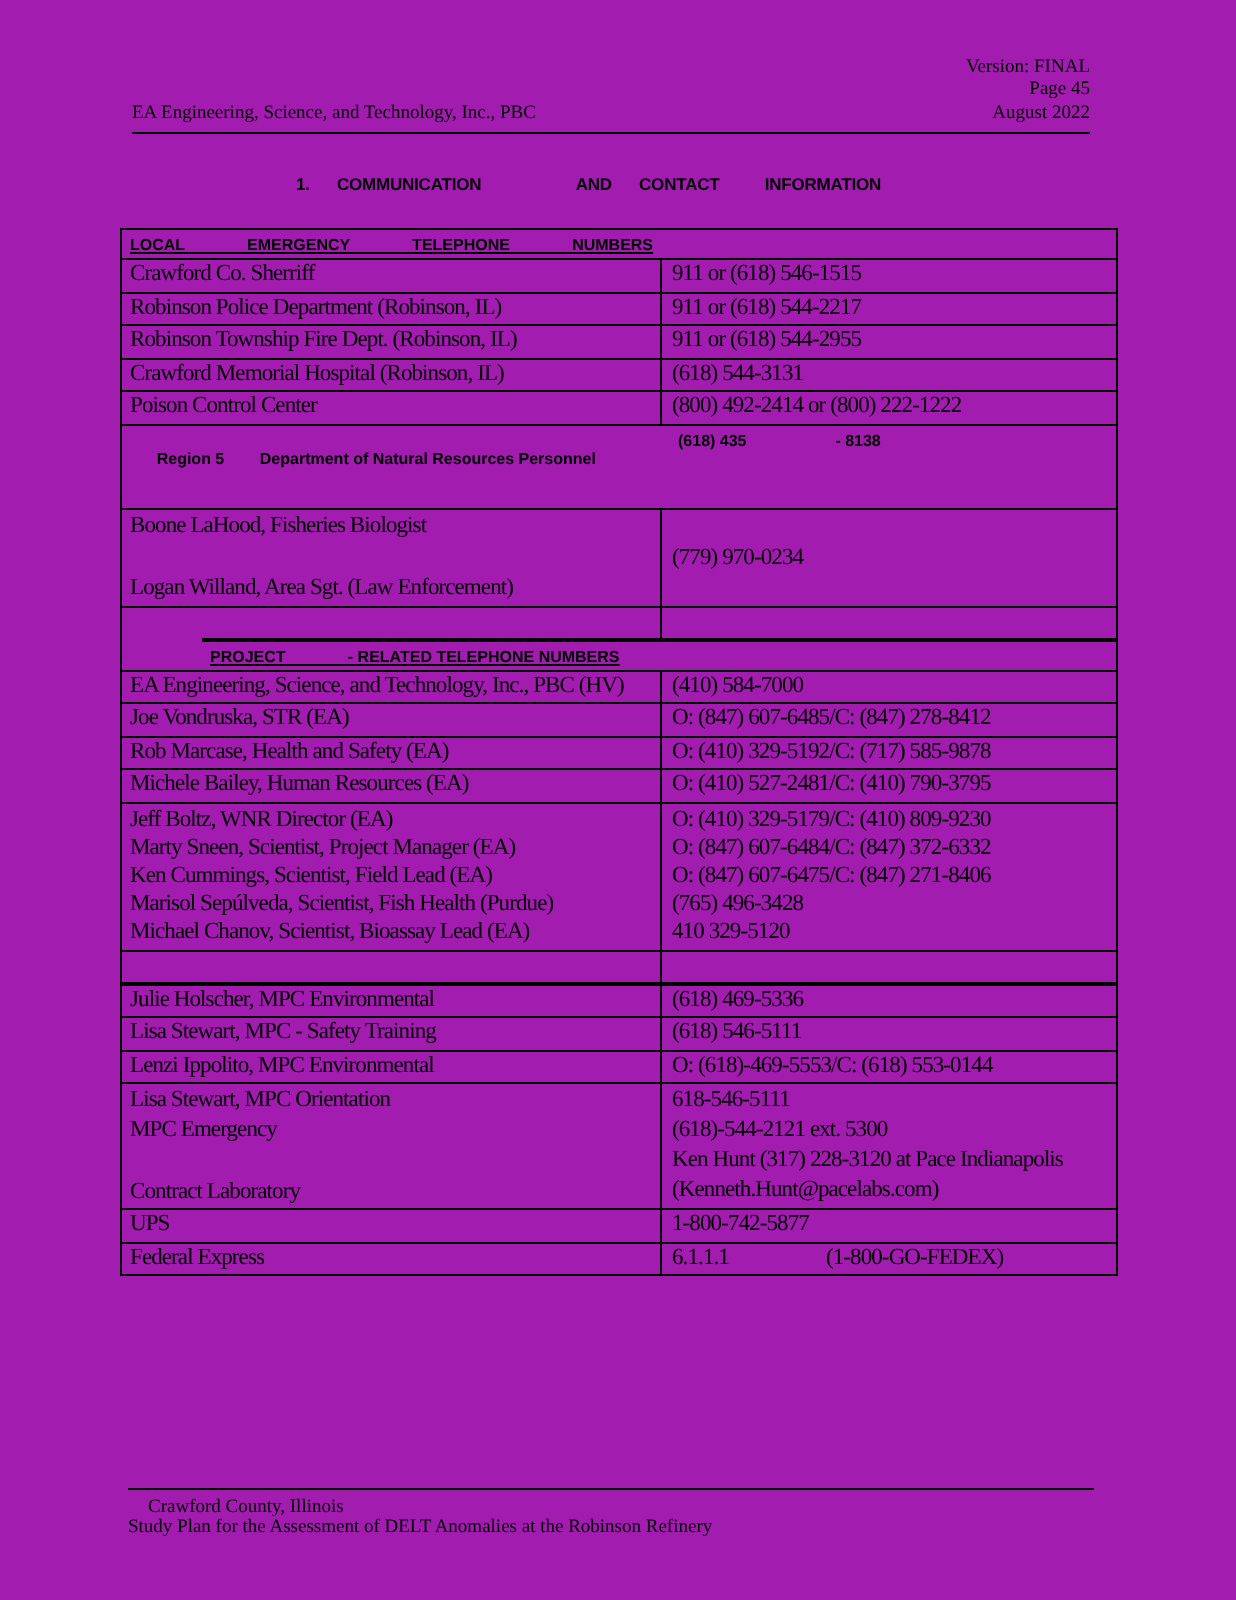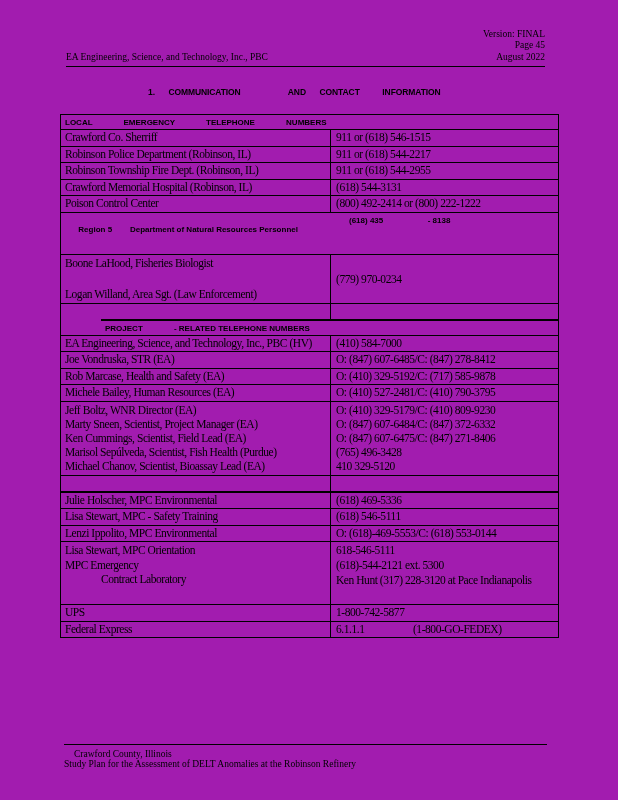--- a/index.html
+++ b/index.html
@@ -19,31 +19,31 @@
 
   
   .tbl{position:absolute;left:60px;top:114px;width:497px;border:1.5px solid #000;
        font-size:11.5px;letter-spacing:-0.45px;line-height:13.5px;}
   .trow{display:flex;border-top:1px solid #000;}
   .trow.thick{border-top:2px solid #000;}
   .c1{width:261px;border-right:1px solid #000;padding:1px 4px 1px 4px;}
   .c2{flex:1;padding:1px 5px 1px 5px;overflow:hidden;}
   .c2.vc{display:flex;align-items:center;text-align:right;}
   .sec-hdr{font-family:"Liberation Sans","DejaVu Sans",sans-serif;font-weight:bold;
-           font-size:8px;letter-spacing:0;white-space:pre;padding:3px 4px 2px 4px;line-height:9px;}
+           font-size:8px;letter-spacing:0;white-space:pre;padding:3px 4px 2px 4px;line-height:9px;text-decoration:underline;}
   .sec-hdr.thick{border-top:2px solid #000;margin-left:40px;}
   .region-row{position:relative;border-top:1px solid #000;white-space:pre;
               font-family:"Liberation Sans","DejaVu Sans",sans-serif;font-weight:bold;
               font-size:8px;letter-spacing:0;padding:3px 4px 2px 4px;line-height:9px;}
-  .region-phone{position:absolute;left:288px;top:3px;}
+  .region-phone{position:absolute;left:278px;top:3px;}
   .blank{height:15px;}
   .line{line-height:15px;min-height:15px;white-space:nowrap;}
   .sp{height:16px;}
   .staff .line{line-height:14.2px;min-height:14.2px;}
-  .c2l{height:30px;display:flex;align-items:flex-start;margin-left:36px;}
+  .c2l{height:30px;display:flex;align-items:flex-end;}
   .pre{white-space:pre;}
 
   
   .footer{position:absolute;left:64px;top:744px;width:483px;border-top:1.2px solid #000;
           padding-top:4px;display:flex;justify-content:space-between;font-size:9.5px;flex-direction:column;}
   .footer .fl{padding-left:10px;}
 </style>
 </head>
 <body>
 
@@ -166,20 +166,21 @@
         <div class="line">Lisa Stewart, MPC Orientation</div>
         <div class="line">MPC Emergency</div>
         <div class="c2l">
           <span>Contract Laboratory</span>
         </div>
       </div>
       <div class="c2">
         <div class="line">618-546-5111</div>
         <div class="line">(618)-544-2121 ext. 5300</div>
         <div class="line">Ken Hunt (317) 228-3120 at Pace Indianapolis</div>
+        <div class="line">(Kenneth.Hunt@pacelabs.com)</div>
       </div>
     </div>
 
     <div class="trow">
       <div class="c1">UPS</div>
       <div class="c2">1-800-742-5877</div>
     </div>
     <div class="trow">
       <div class="c1">Federal Express</div>
       <div class="c2 pre">6.1.1.1                    (1-800-GO-FEDEX)</div>

